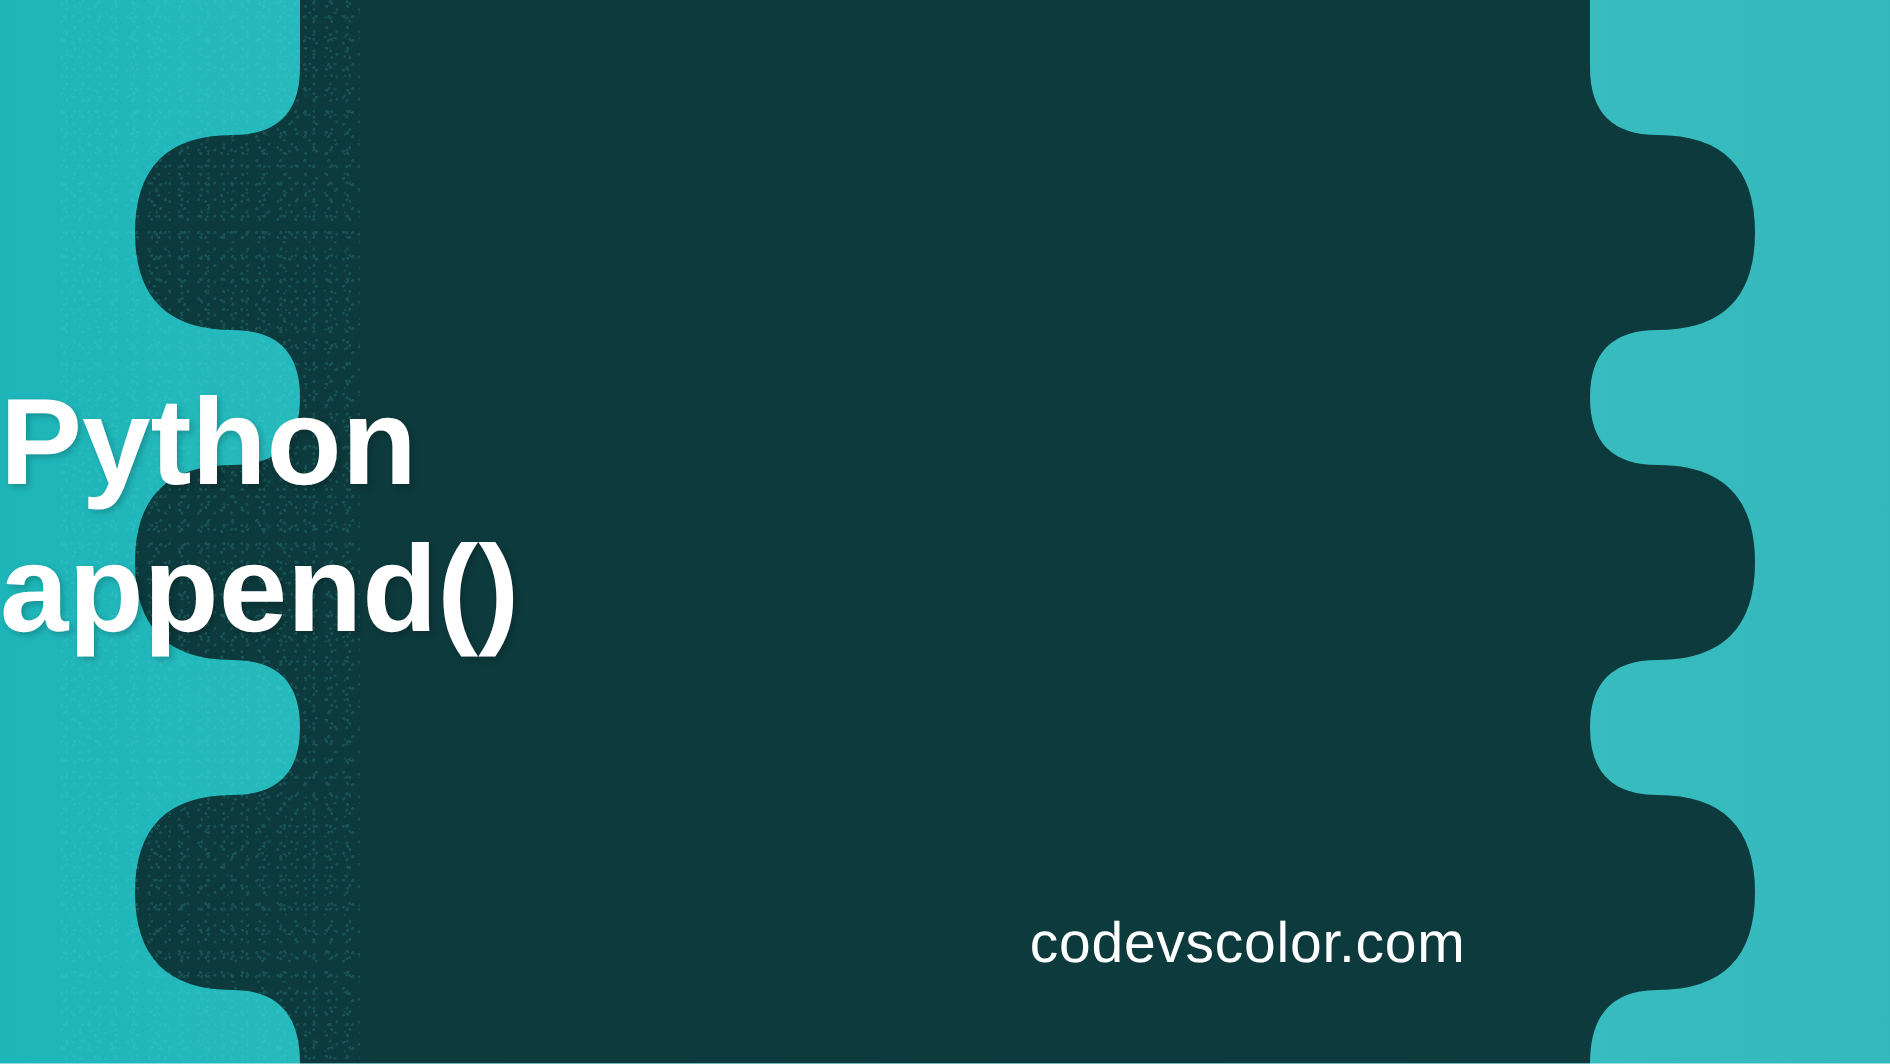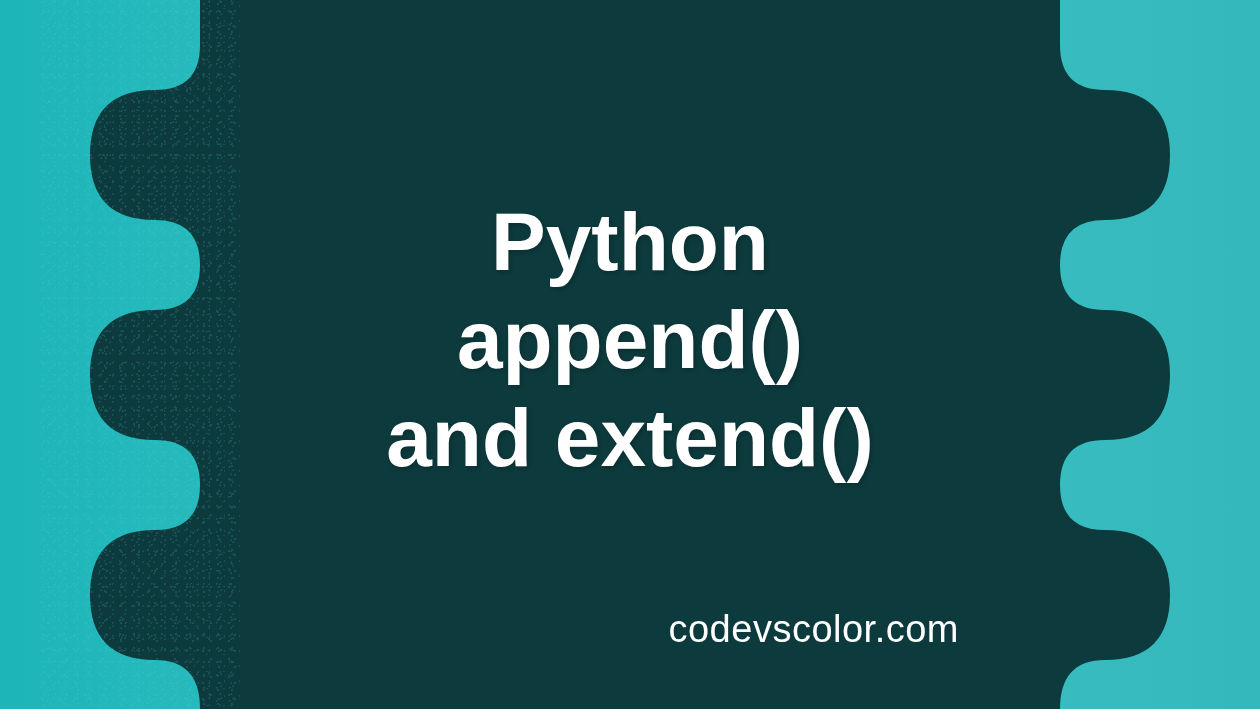--- a/index.html
+++ b/index.html
@@ -49,37 +49,37 @@
       background-size: 12px 12px, 15px 15px, 18px 18px, 14px 14px, 16px 16px, 13px 13px, 17px 17px, 11px 11px;
       pointer-events: none;
       z-index: 5;
     }
     
     .content {
       position: absolute;
       top: 50%;
       left: 50%;
       transform: translate(-50%, -55%);
-      text-align: center;
+      text-align: left;
       z-index: 10;
       width: 100%;
     }
     
     .title-line {
       color: #ffffff;
       font-size: 82px;
       font-weight: 700;
       line-height: 1.2;
       text-shadow: 2px 2px 4px rgba(0,0,0,0.2);
     }
     
     .footer-text {
       position: absolute;
       bottom: 58px;
-      right: 301px;
+      right: 283px;
       color: #ffffff;
       font-size: 38px;
       font-weight: 400;
       z-index: 10;
       letter-spacing: 0.5px;
     }
   </style>
 </head>
 <body>
 
@@ -117,16 +117,15 @@
       Z
     "></path>
   </svg>
 </div>
 
 <div class="noise-overlay"></div>
 
 <div class="content">
   <div class="title-line">Python</div>
   <div class="title-line">append()</div>
-  <div class="title-line">and extend()</div>
 </div>
 
 <div class="footer-text">codevscolor.com</div>
 
 </body></html>

